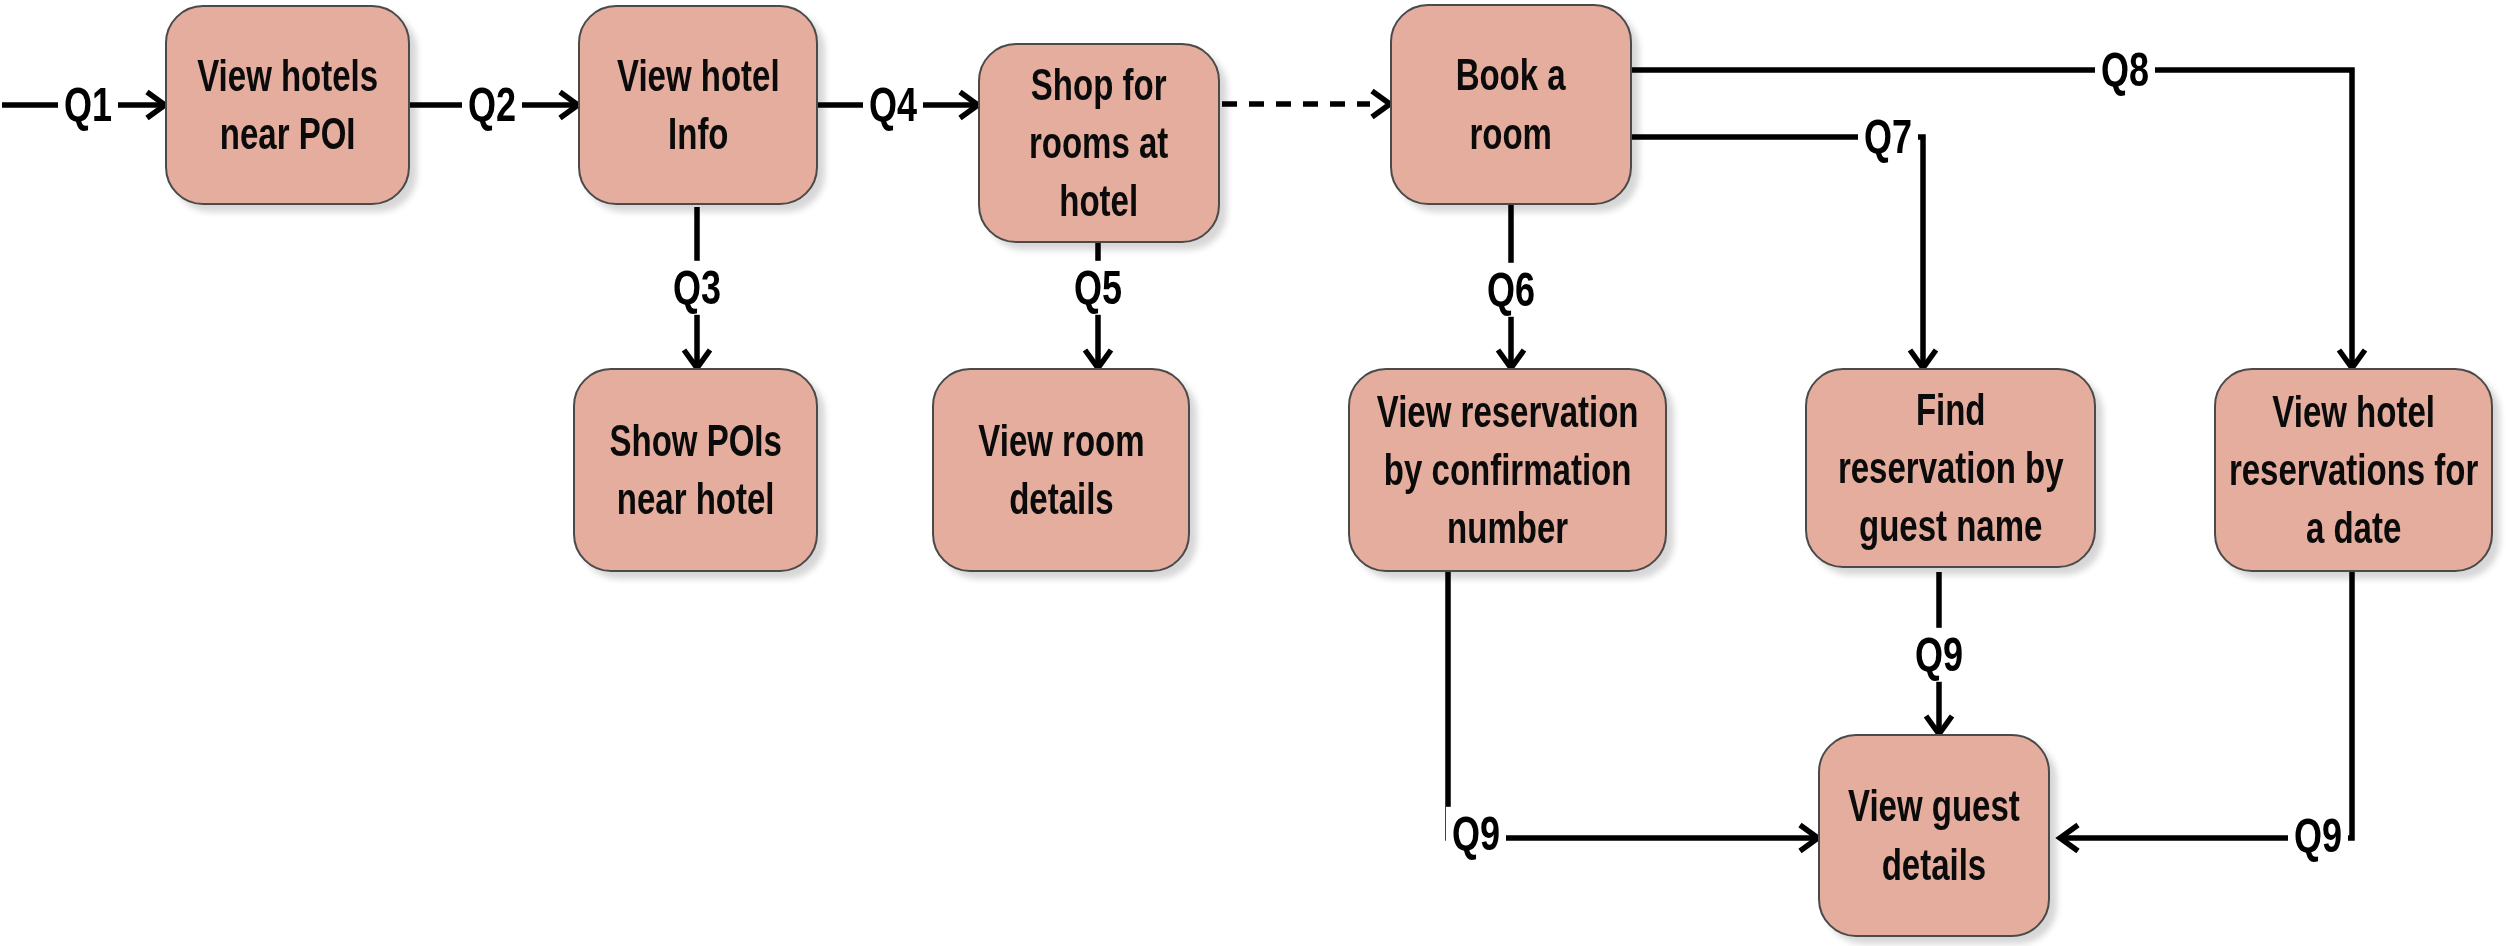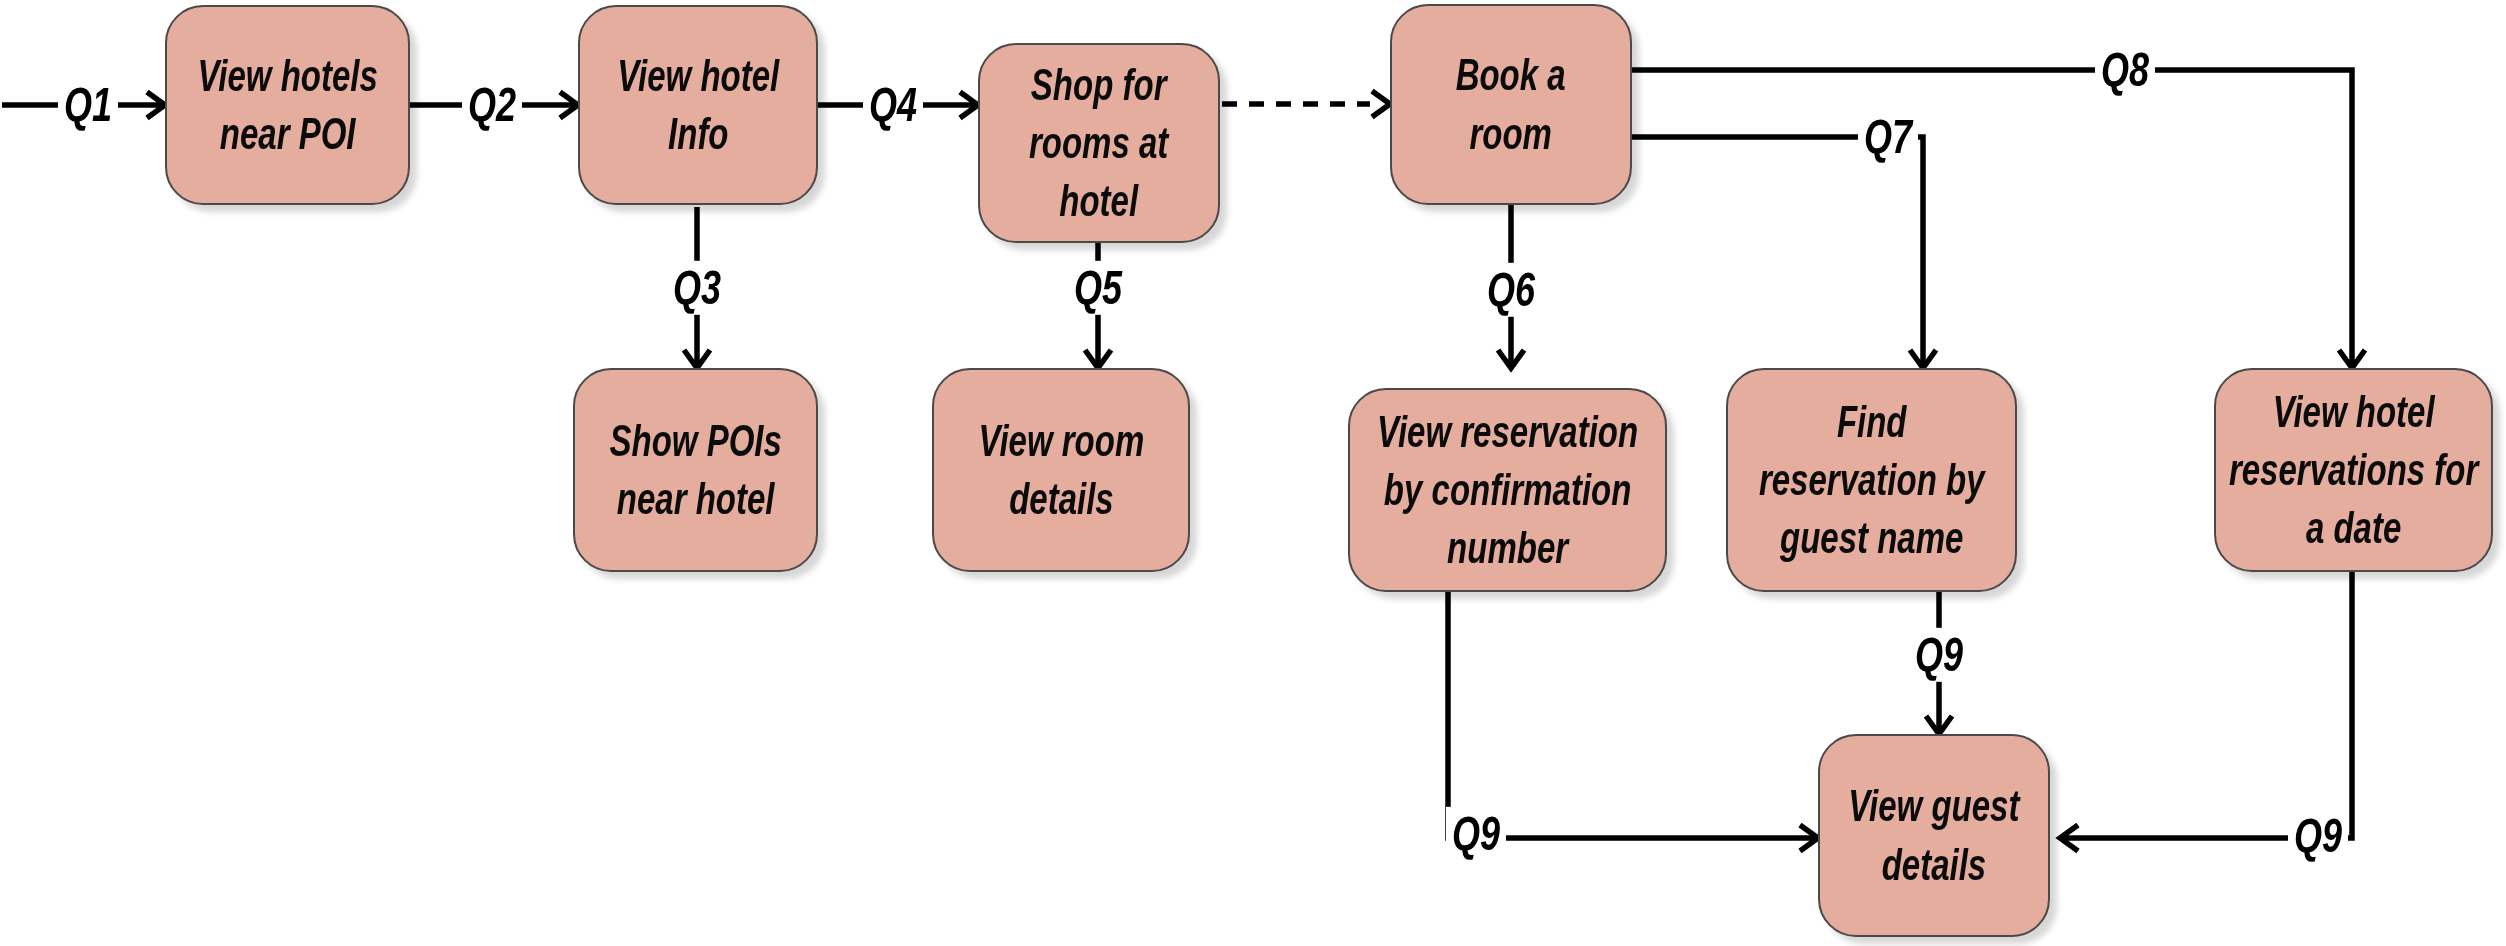--- a/index.html
+++ b/index.html
@@ -3,21 +3,20 @@
 <meta charset="utf-8">
 <style>
   html, body { margin: 0; padding: 0; background: #ffffff; }
   #canvas {
     position: relative;
     width: 2506px;
     height: 946px;
     background: #ffffff;
     overflow: hidden;
     font-family: "Liberation Sans", sans-serif;
-    font-style: italic;
   }
   #edges-layer {
     position: absolute;
     left: 0; top: 0;
     width: 2506px; height: 946px;
   }
   .edge-line {
     stroke: #000000;
     stroke-width: 5.5;
     fill: none;
@@ -129,26 +128,26 @@
   </div>
 
   <div class="node" style="left:1390px; top:4px; width:242px; height:201px;">
     <div class="node-label">Book a
 room</div>
   </div>
   <div class="node" style="left:932px; top:368px; width:258px; height:204px;">
     <div class="node-label">View room
 details</div>
   </div>
-  <div class="node" style="left:1348px; top:368px; width:319px; height:204px;margin-top:20px;">
+  <div class="node" style="left:1348px; top:368px; width:319px; height:204px;">
     <div class="node-label">View reservation
 by confirmation
 number</div>
   </div>
-  <div class="node" style="left:1726px; top:368px; width:291px; height:224px;">
+  <div class="node" style="left:1805px; top:368px; width:291px; height:200px;">
     <div class="node-label">Find
 reservation by
 guest name</div>
   </div>
   <div class="node" style="left:2214px; top:368px; width:279px; height:204px;">
     <div class="node-label">View hotel
 reservations for
 a date</div>
   </div>
 

